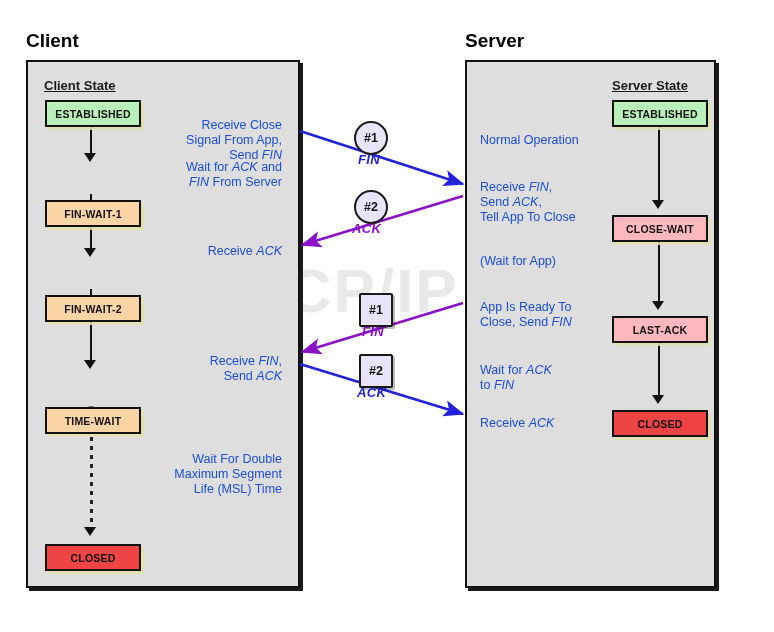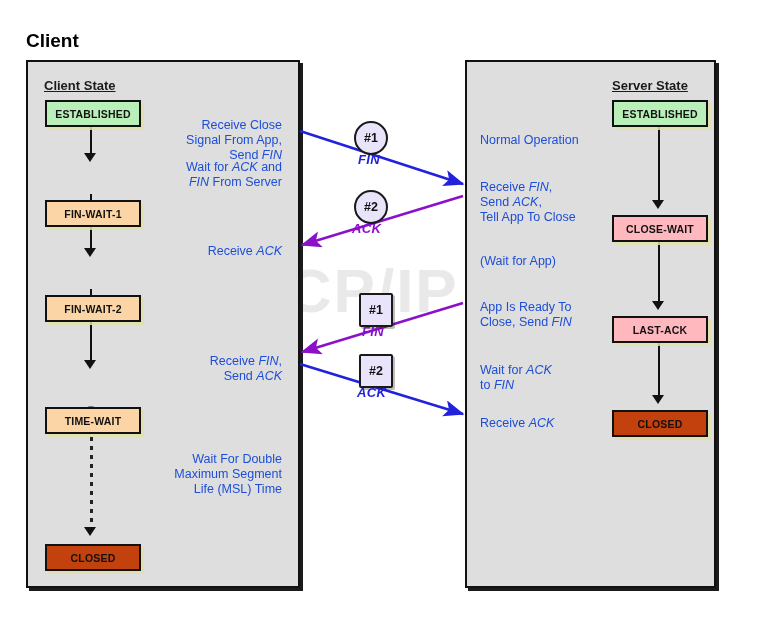--- a/index.html
+++ b/index.html
@@ -46,21 +46,21 @@
     position:absolute;height:23px;width:92px;
     border:2px solid #111;
     box-shadow:3px 3px 0 rgba(225,225,170,.85);
     font-size:10.5px;font-weight:700;color:#111;
     display:flex;align-items:center;justify-content:center;
     letter-spacing:.2px;z-index:5;white-space:nowrap;
   }
   .st-green{background:#b9f0b9;}
   .st-orange{background:#fcd5a6;margin-top:32px;}
   .st-pink{background:#ffb8bd;}
-  .st-white{background:#c2410c;text-align:right;}
+  .st-white{background:#ef4444;text-align:right;}
 
   
   .vline{position:absolute;width:2px;background:#111;z-index:4;}
   .vhead{
     position:absolute;width:0;height:0;z-index:4;
     border-left:6px solid transparent;border-right:6px solid transparent;
     border-top:9px solid #111;
   }
   .vdots{
     position:absolute;width:3px;z-index:4;
@@ -101,20 +101,21 @@
   .msg-purple{color:#8a11c9;}
 </style>
 </head>
 <body>
 
 <div id="stage">
 
   <div class="watermark">The TCP/IP Guide</div>
 
   <div class="col-title" id="client-title">Client</div>
+  <div class="col-title" id="server-title">Server</div>
 
   <div class="panel" id="client-panel"></div>
   <div class="panel" id="server-panel"></div>
 
   <div class="panel-label" id="client-state-label">Client State</div>
   <div class="panel-label" id="server-state-label">Server State</div>
 
   <div class="vline" style="left:90px;top:126px;height:28px;"></div>
   <div class="vhead" style="left:84px;top:153px;"></div>
 

